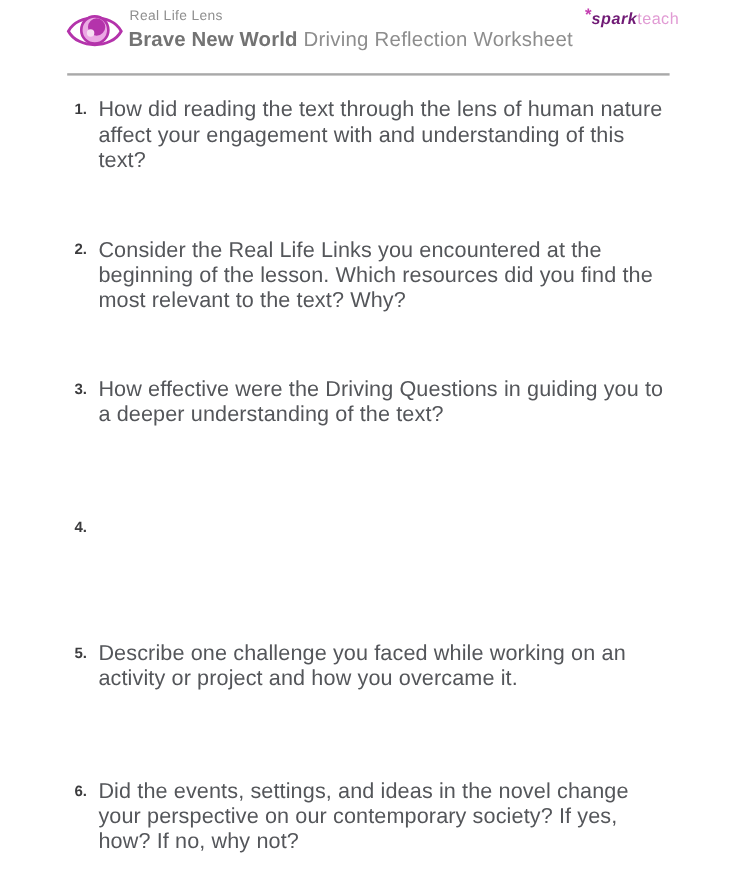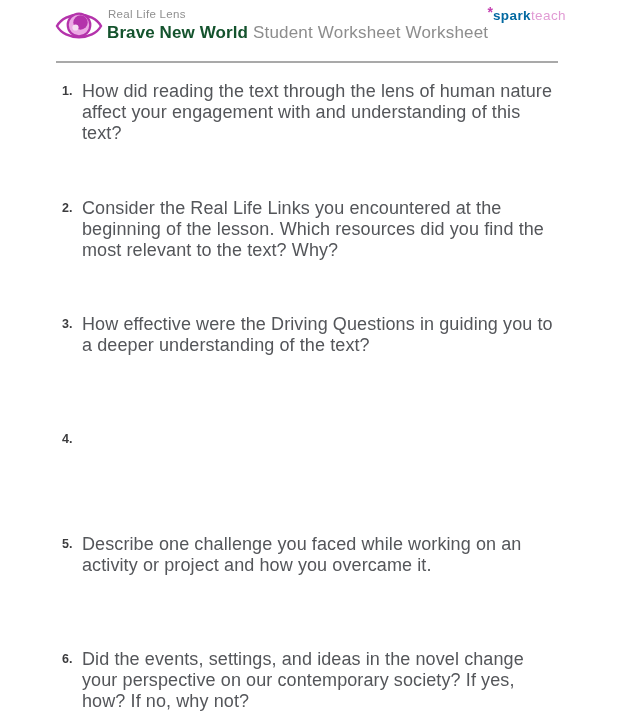--- a/index.html
+++ b/index.html
@@ -16,28 +16,28 @@
 
   .brand-small {
     position:absolute; left:108px; top:8px;
     font-size:11.5px; color:#8f8f8f; letter-spacing:.3px;
   }
   .page-title {
     position:absolute; left:107px; top:23px; margin:0;
     font-size:17px; font-weight:400; color:#8d8d8d;
     letter-spacing:.2px; white-space:nowrap;
   }
-  .page-title .t-bold { color:#14532d; font-weight:700; letter-spacing:.1px; }
+  .page-title .t-bold { color:#737373; font-weight:700; letter-spacing:.1px; }
 
   .sparkteach {
     position:absolute; top:4px; right:61px;
     font-size:13.5px; white-space:nowrap;
   }
   .sparkteach .ast  { color:#c43eb0; font-weight:700; font-size:14px; vertical-align:3px; }
-  .sparkteach .spark{ color:#0369a1; font-weight:700; letter-spacing:.4px; }
+  .sparkteach .spark{ color:#701a75; font-weight:700; letter-spacing:.4px;font-style:italic; }
   .sparkteach .teach{ color:#e19bd4; font-weight:400; letter-spacing:.4px; }
 
   .divider {
     position:absolute; left:56px; top:61px;
     width:502px; height:2px;
     background:#a9a9a9; border:none; margin:0;
   }
 
   
   .questions { list-style:none; margin:0; padding:0; }
@@ -66,21 +66,21 @@
 
   <svg class="eye-logo" viewBox="0 0 48 40" aria-hidden="true">
     <path d="M2,20 C10,5 38,5 46,20 C38,35 10,35 2,20 Z" fill="#ffffff" stroke="#b433ab" stroke-width="2.4"></path>
     <circle cx="24" cy="19" r="11.3" fill="#eba9e4" stroke="#b433ab" stroke-width="2.2"></circle>
     <circle cx="25.5" cy="16.5" r="7.2" fill="#b433ab"></circle>
     <circle cx="20.5" cy="21.5" r="3.1" fill="#f6ddf2"></circle>
   </svg>
 
   <div class="brand-small">Real Life Lens</div>
 
-  <h1 class="page-title"><span class="t-bold">Brave New World</span><span class="t-rest"> Student Worksheet Worksheet</span></h1>
+  <h1 class="page-title"><span class="t-bold">Brave New World</span><span class="t-rest"> Driving Reflection Worksheet</span></h1>
 
   <div class="sparkteach"><span class="ast">*</span><span class="spark">spark</span><span class="teach">teach</span></div>
 
   <hr class="divider">
 
   <ol class="questions">
     <li class="question q1">
       <span class="qnum">1.</span>
       <span class="qtext">How did reading the text through the lens of human nature affect your engagement with and understanding of this text?</span>
     </li>

